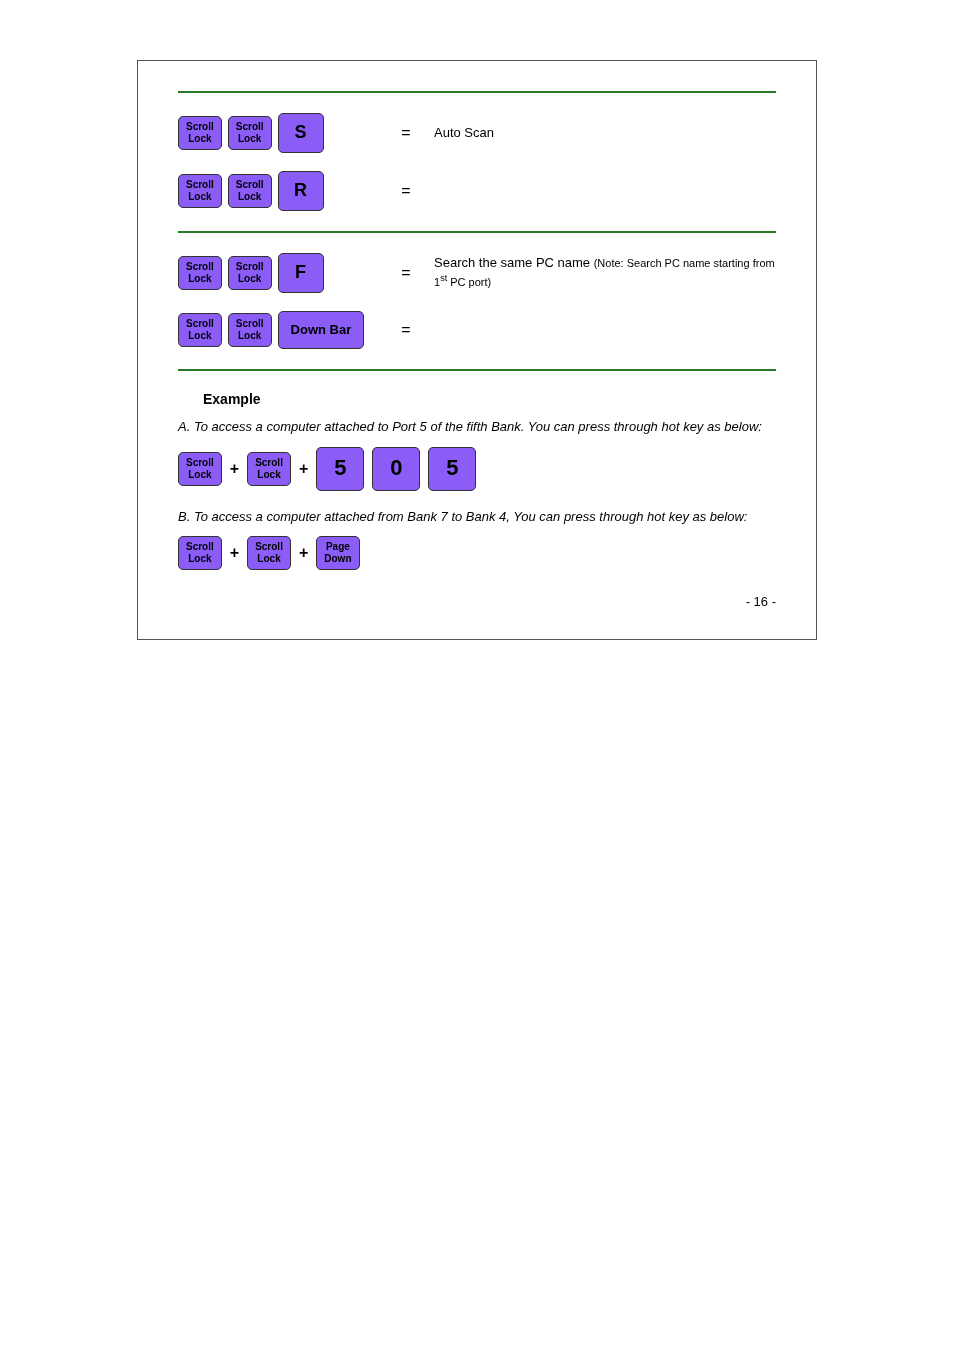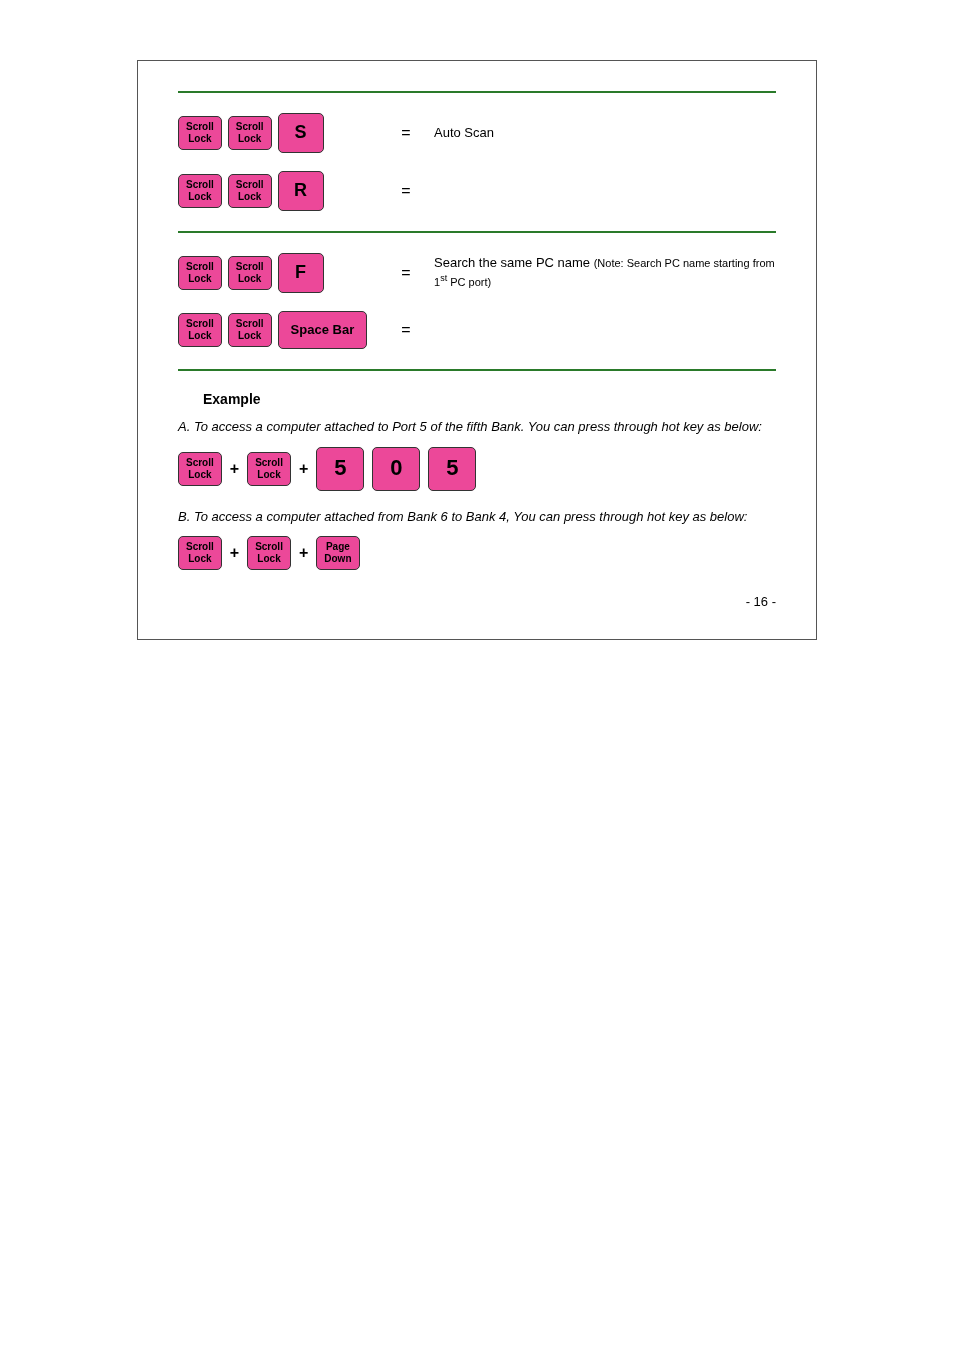--- a/index.html
+++ b/index.html
@@ -38,21 +38,21 @@
       min-width: 200px;
     }
     .key-cap {
       border: 1.5px solid #333;
       border-radius: 5px;
       padding: 4px 7px;
       font-size: 10px;
       font-weight: bold;
       text-align: center;
       line-height: 1.2;
-      background: #ec4899;
+      background: #8b5cf6;
       display: inline-flex;
       flex-direction: column;
       align-items: center;
       justify-content: center;
       min-width: 36px;
       min-height: 30px;
     }
     .key-cap.large-key {
       font-size: 18px;
       font-weight: bold;
@@ -159,42 +159,42 @@
     <div class="equals-sign">=</div>
     <div class="description">
       Search the same PC name <span style="font-size:11px;">(Note: Search PC name starting from 1<sup>st</sup> PC port)</span>
     </div>
   </div>
 
   <div class="hotkey-row">
     <div class="keys-group">
       <div class="key-cap">Scroll<br>Lock</div>
       <div class="key-cap">Scroll<br>Lock</div>
-      <div class="key-cap spacebar-key">Space Bar</div>
+      <div class="key-cap spacebar-key">Down Bar</div>
     </div>
     <div class="equals-sign">=</div>
   </div>
 
   <div class="mid-rule"></div>
 
   <div class="example-section">
     <div class="example-title">Example</div>
     <div class="example-text">A. To access a computer attached to Port 5 of the fifth Bank. You can press through hot key as below:</div>
 
     <div class="example-keys-row">
       <div class="key-cap">Scroll<br>Lock</div>
       <div class="plus-sign">+</div>
       <div class="key-cap">Scroll<br>Lock</div>
       <div class="plus-sign">+</div>
       <div class="key-cap number-key">5</div>
       <div class="key-cap number-key">0</div>
       <div class="key-cap number-key">5</div>
     </div>
 
-    <div class="example-text">B. To access a computer attached from Bank 6 to Bank 4, You can press through hot key as below:</div>
+    <div class="example-text">B. To access a computer attached from Bank 7 to Bank 4, You can press through hot key as below:</div>
 
     <div class="example-keys-row">
       <div class="key-cap">Scroll<br>Lock</div>
       <div class="plus-sign">+</div>
       <div class="key-cap">Scroll<br>Lock</div>
       <div class="plus-sign">+</div>
       <div class="key-cap">Page<br>Down</div>
     </div>
   </div>
 

